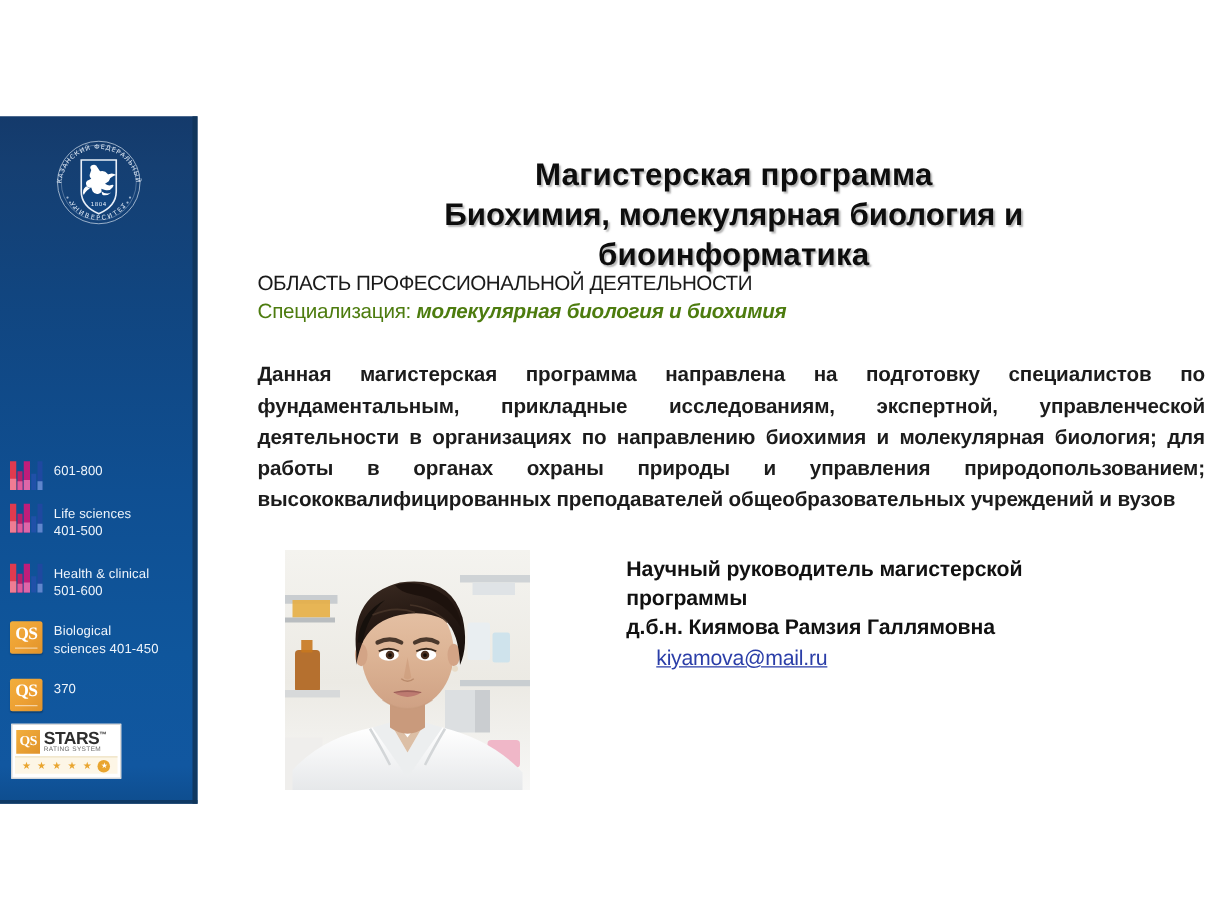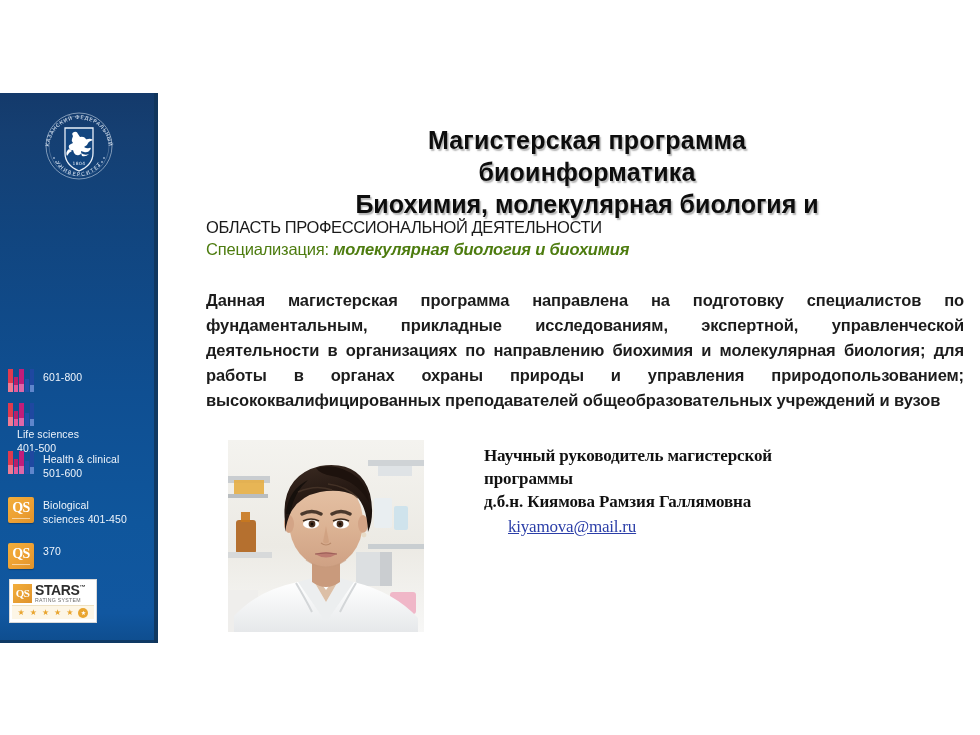--- a/index.html
+++ b/index.html
@@ -258,23 +258,22 @@
     left: 22px; top: 440px;
     width: 196px; height: 192px;
     overflow: hidden;
     background: #f2f2f0;
   }
   #photo svg { display: block; }
 
   
   #supervisor {
     position: absolute;
-    left: 278px; top: 444px;
+    left: 295px; top: 444px;
     width: 460px;
-    font-family: Liberation Serif, serif;
   }
   .sup-line {
     font-size: 17px;
     font-weight: bold;
     color: #111111;
     line-height: 23px;
     letter-spacing: -.1px;
     white-space: nowrap;
   }
   #sup-email {
@@ -343,21 +342,21 @@
           <i class="the-b3b"></i>
         <i class="the-b4"></i>
         <i class="the-b5"></i>
           <i class="the-b5b"></i>
       </div>
       <div class="rank-text">
         <div>601-800</div>
       </div>
     </div>
 
-    <div class="rank-row" style="top:310px;flex-direction:column;">
+    <div class="rank-row" style="top:310px;">
       <div class="the-logo">
         <i class="the-b1"></i>
           <i class="the-b1b"></i>
         <i class="the-b2"></i>
           <i class="the-b2b"></i>
         <i class="the-b3"></i>
           <i class="the-b3b"></i>
         <i class="the-b4"></i>
         <i class="the-b5"></i>
           <i class="the-b5b"></i>
@@ -421,22 +420,22 @@
         <i>★</i>
         <i class="last">★</i>
       </div>
     </div>
   </div>
 
   <div id="content">
 
     <div id="title-block">
       <div class="title-line">Магистерская  программа</div>
+      <div class="title-line l2">Биохимия, молекулярная  биология  и</div>
       <div class="title-line">биоинформатика</div>
-      <div class="title-line l2">Биохимия, молекулярная  биология  и</div>
     </div>
 
     <div id="subtitle-block">
       <div id="prof-area">ОБЛАСТЬ ПРОФЕССИОНАЛЬНОЙ ДЕЯТЕЛЬНОСТИ</div>
       <div id="spec-line"><span>Специализация: </span><b>молекулярная биология и биохимия</b></div>
     </div>
 
     <div id="body-paragraph">Данная магистерская программа направлена на подготовку специалистов по фундаментальным, прикладные исследованиям,  экспертной, управленческой деятельности в  организациях по направлению биохимия и  молекулярная биология; для работы в органах охраны природы и управления природопользованием; высококвалифицированных преподавателей общеобразовательных учреждений и вузов</div>
 
     <div id="photo">

